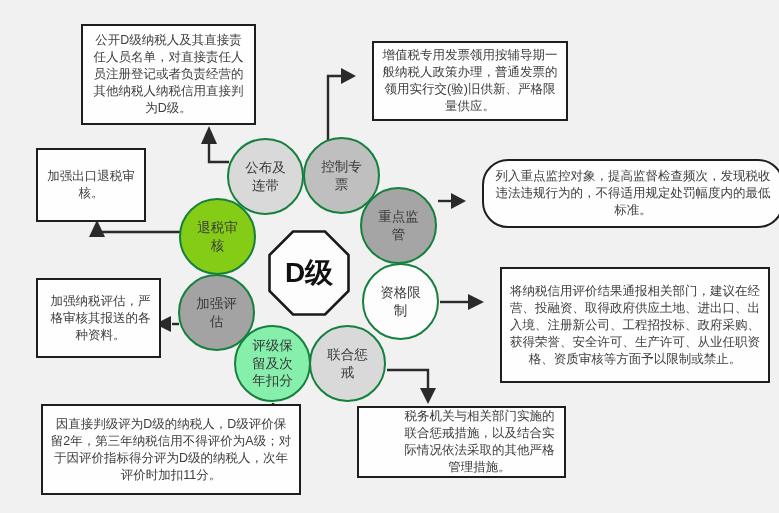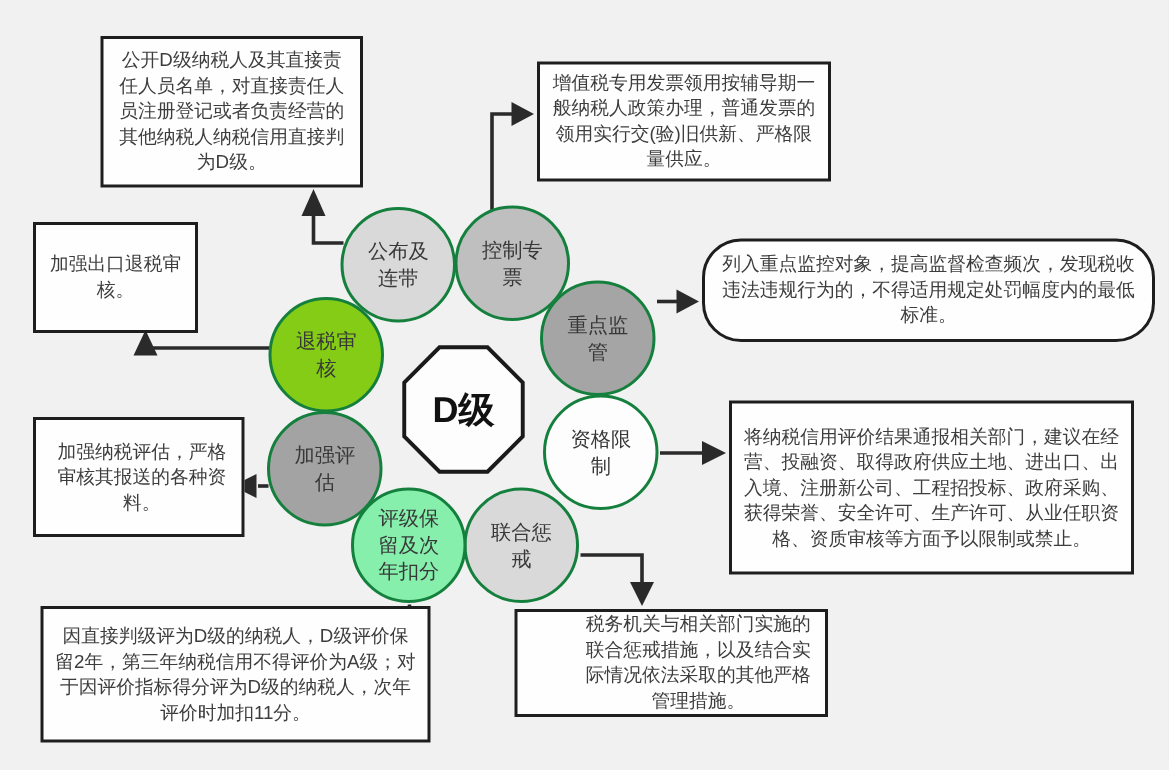--- a/index.html
+++ b/index.html
@@ -9,36 +9,36 @@
     background:#f1f1f1;
     font-family:"Liberation Sans","DejaVu Sans",sans-serif;
     overflow:hidden;
   }
   .dbox {
     position:absolute; background:#fefefe;
     border:2px solid #1e1e1e;
     display:flex; align-items:center; justify-content:center;
     text-align:center; color:#3d3d3d;
     font-size:12.5px; line-height:1.36;
-    padding:4px 7px; box-sizing:border-box;
+    padding:4px 7px; box-sizing:border-box;margin-left:14px;
   }
   .node {
     position:absolute; width:77px; height:77px; border-radius:50%;
     border:2px solid #15803d;
     display:flex; align-items:center; justify-content:center;
     text-align:center; color:#383838;
     font-size:13.5px; line-height:1.3;
     box-sizing:border-box; z-index:2;
   }
   .node .lbl { width:46px; word-break:break-all; }
   .octagon { position:absolute; left:268px; top:230px; width:82px; height:86px; z-index:1; }
   .octagon .lbl {
     position:absolute; inset:0;
     display:flex; align-items:center; justify-content:center;
-    font-size:24px; font-weight:bold; color:#111;
+    font-size:28px; font-weight:bold; color:#111;
   }
   .connectors { position:absolute; inset:0; width:779px; height:513px; z-index:0; pointer-events:none; }
 </style>
 </head>
 <body>
 
 <div class="canvas">
 
   <svg class="connectors" viewBox="0 0 779 513" xmlns="http://www.w3.org/2000/svg">
     <g stroke="#2a2a2a" stroke-width="2.4" fill="none">
@@ -84,21 +84,21 @@
   </div>
 
   <div class="dbox" style="left:27px; top:404px; width:260px; height:91px;">
     <span>因直接判级评为D级的纳税人，D级评价保留2年，第三年纳税信用不得评价为A级；对于因评价指标得分评为D级的纳税人，次年评价时加扣11分。</span>
   </div>
 
   <div class="dbox" style="left:22px; top:148px; width:110px; height:74px;">
     <span>加强出口退税审核。</span>
   </div>
 
-  <div class="dbox" style="left:22px; top:278px; width:141px; height:80px;padding-left:11px;">
+  <div class="dbox" style="left:22px; top:278px; width:125px; height:80px;padding-left:11px;">
     <span>加强纳税评估，严格审核其报送的各种资料。</span>
   </div>
 
   <div class="node" style="left: 227px; top: 138px; background-color: rgb(217, 217, 217);">
     <span class="lbl">公布及连带</span>
   </div>
 
   <div class="node" style="left: 303px; top: 137px; background-color: rgb(191, 191, 191);">
     <span class="lbl">控制专票</span>
   </div>

